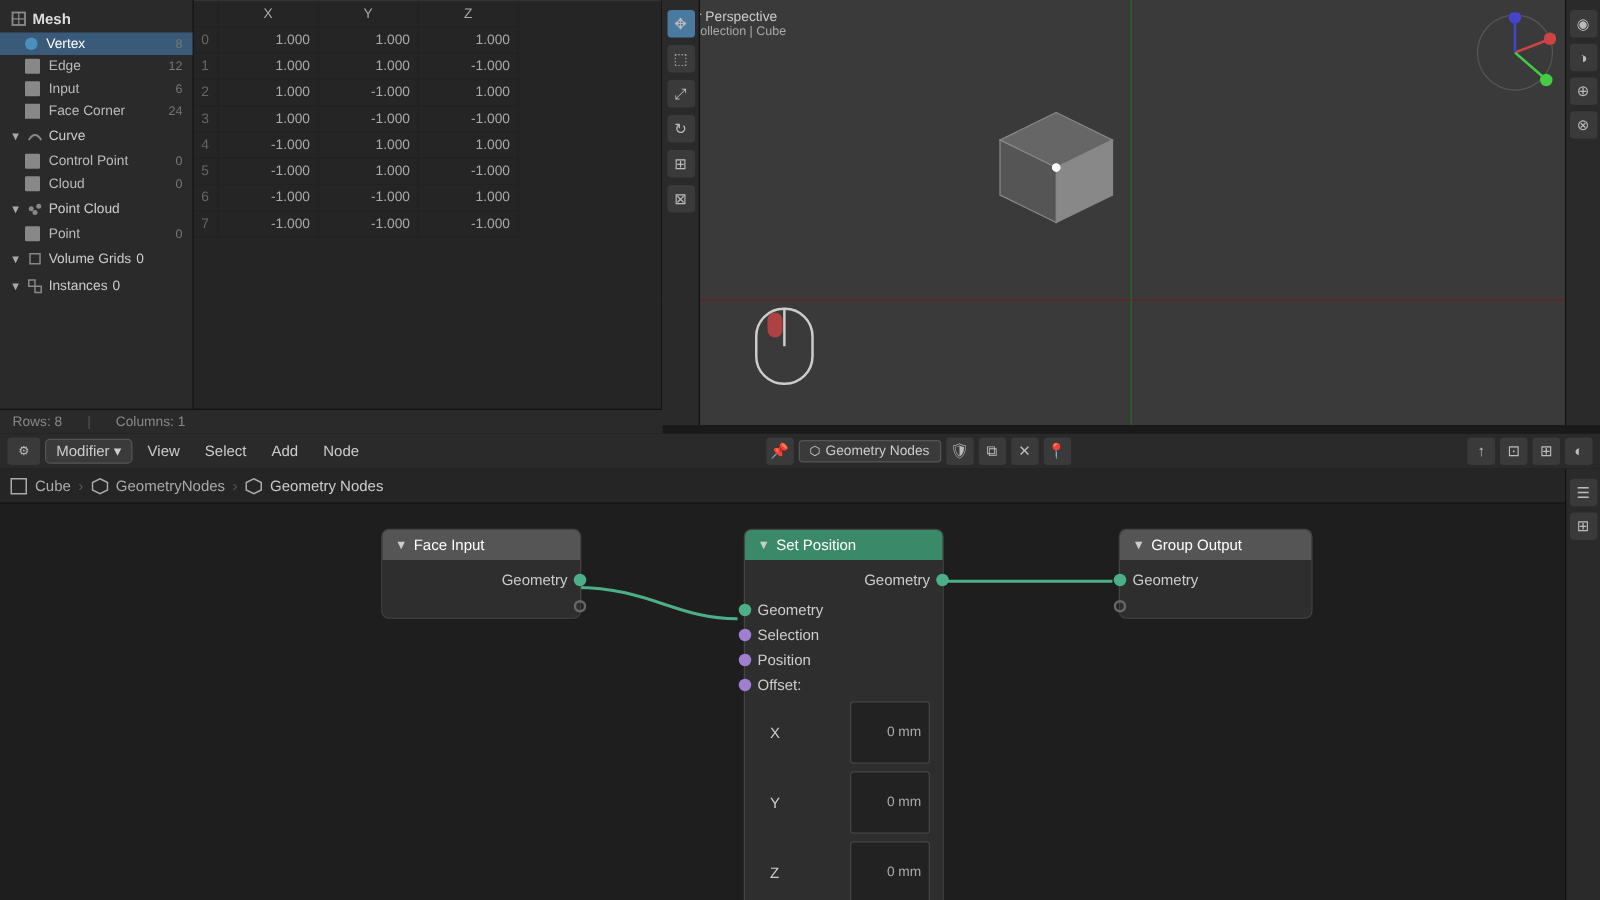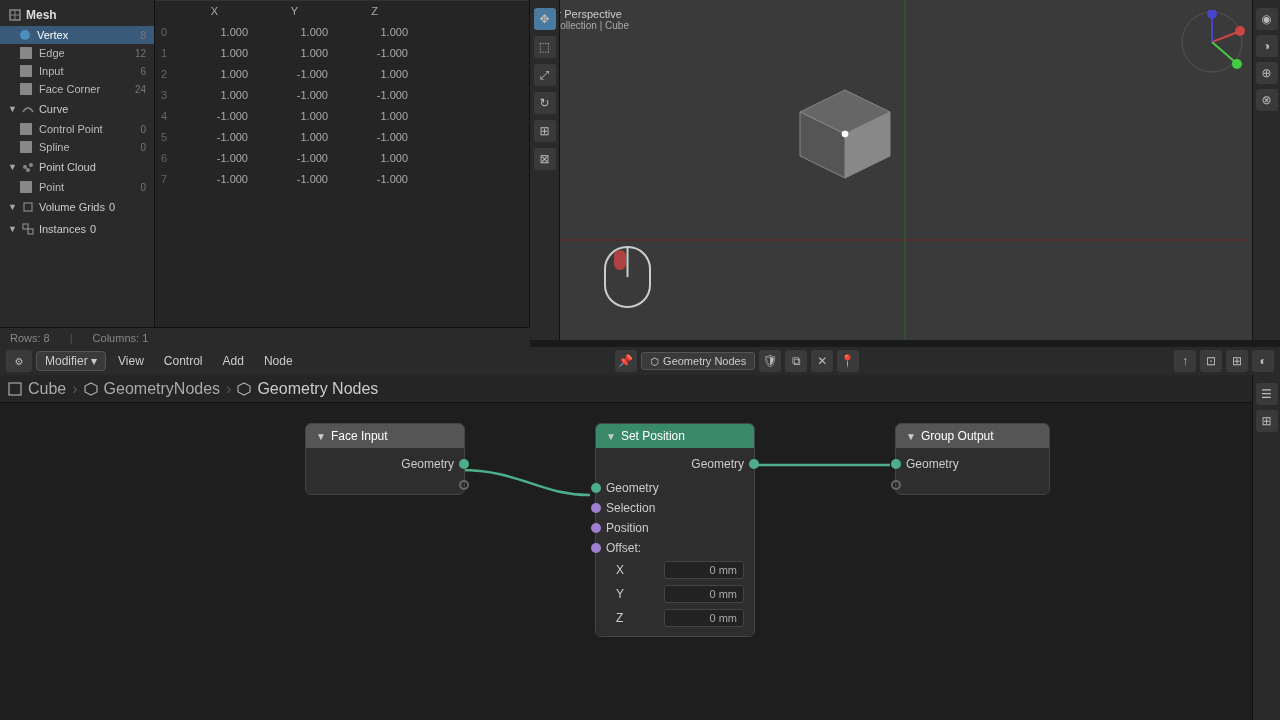--- a/index.html
+++ b/index.html
@@ -195,21 +195,21 @@
       position: absolute;
       top: 375px; left: 0; right: 0;
       height: 28px;
       background: #252525;
       border-bottom: 1px solid #111;
       display: flex;
       align-items: center;
       padding: 0 8px;
       gap: 6px;
       color: #bbb;
-      font-size: 16px;
+      font-size: 12px;
     }
 
     .breadcrumb-sep { color: #555; }
 
     
     #node-editor {
       position: absolute;
       top: 403px; left: 0; right: 0;
       bottom: 0;
       background: #1e1e1e;
@@ -267,24 +267,24 @@
     }
     .socket-right {
       position: absolute;
       right: -15px;
     }
 
     .input-field {
       background: #222;
       border: 1px solid #444;
       border-radius: 3px;
-      padding: 2px 6px;
+      padding: 18px 6px;
       color: #aaa;
       font-size: 11px;
-      width: 80px;
+      width: 64px;
       text-align: right;
     }
 
     
     #connections-svg {
       position: absolute;
       top: 0; left: 0;
       width: 100%; height: 100%;
       pointer-events: none;
     }
@@ -395,21 +395,21 @@
       </svg>
       <span>Curve</span>
     </div>
     <div class="mesh-item">
       <div class="item-icon"></div>
       <span>Control Point</span>
       <span class="item-count">0</span>
     </div>
     <div class="mesh-item">
       <div class="item-icon"></div>
-      <span>Spline</span>
+      <span>Cloud</span>
       <span class="item-count">0</span>
     </div>
 
     <div class="section-header">
       <span class="arrow">▼</span>
       <svg width="14" height="14" viewBox="0 0 14 14">
         <circle cx="4" cy="7" r="2" fill="#888"></circle>
         <circle cx="10" cy="5" r="2" fill="#888"></circle>
         <circle cx="7" cy="10" r="2" fill="#888"></circle>
       </svg>
@@ -571,21 +571,21 @@
   <div class="toolbar-icon">◑</div>
   <div class="toolbar-icon">⊕</div>
   <div class="toolbar-icon">⊗</div>
 </div>
 
 <div id="node-top-bar">
 
   <div class="toolbar-icon" style="width:26px; height:22px; font-size:10px;">⚙</div>
   <div class="modifier-btn">Modifier ▾</div>
   <div class="menu-item">View</div>
-  <div class="menu-item">Control</div>
+  <div class="menu-item">Select</div>
   <div class="menu-item">Add</div>
   <div class="menu-item">Node</div>
 
   <div style="flex:1"></div>
 
   <div class="toolbar-icon" style="width:22px;">📌</div>
   <div class="gn-badge">
     <span style="font-size:10px;">⬡</span>
     <span>Geometry Nodes</span>
   </div>

